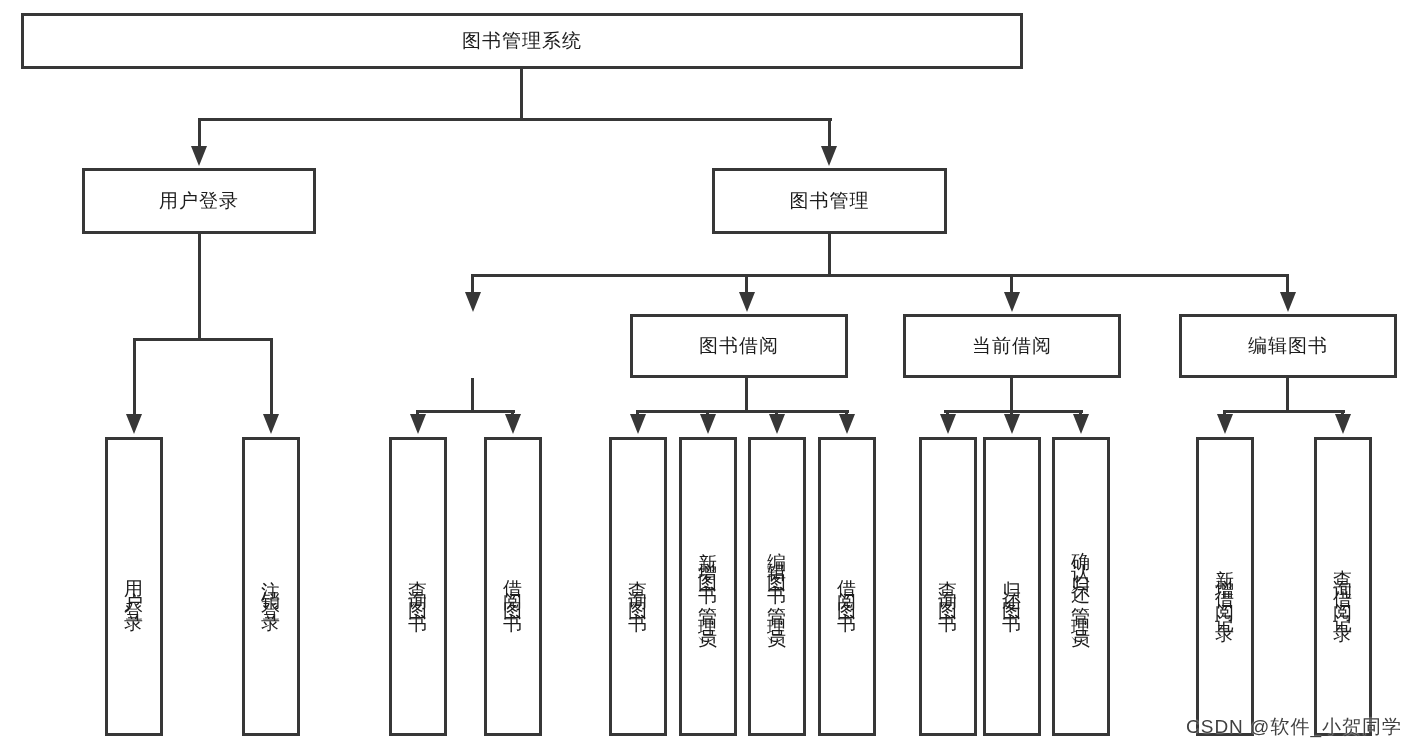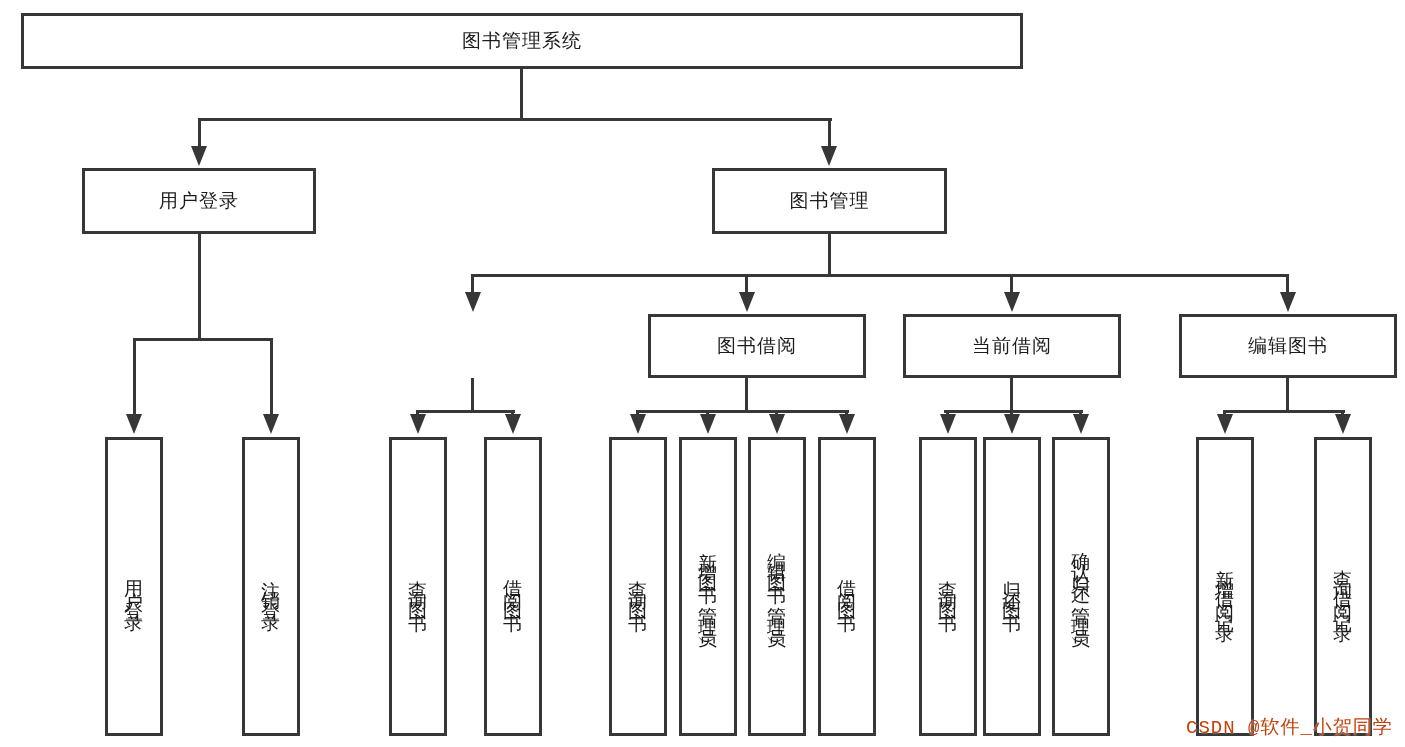--- a/index.html
+++ b/index.html
@@ -57,47 +57,46 @@
     height: 0;
     border-left: 8px solid transparent;
     border-right: 8px solid transparent;
     border-top: 20px solid #373737;
   }
   .watermark {
     position: absolute;
     left: 1186px;
     top: 714px;
     font-size: 19px;
-    color: #c2410c;
+    color: #404040;
     letter-spacing: 1px;
     z-index: 10;
     text-shadow: 0 0 2px #ffffff;
     white-space: nowrap;
-    font-family: Liberation Mono, monospace;
   }
 </style>
 </head>
 <body>
 
 <div class="stage">
 
   <div class="node" style="left:21px; top:13px; width:1002px; height:56px;">
     <span>图书管理系统</span>
   </div>
 
   <div class="node" style="left:82px; top:168px; width:234px; height:66px;">
     <span>用户登录</span>
   </div>
 
   <div class="node" style="left:712px; top:168px; width:235px; height:66px;">
     <span>图书管理</span>
   </div>
 
 
-  <div class="node" style="left:648px; top:314px; width:218px; height:64px;">
+  <div class="node" style="left:630px; top:314px; width:218px; height:64px;">
     <span>图书借阅</span>
   </div>
 
   <div class="node" style="left:903px; top:314px; width:218px; height:64px;">
     <span>当前借阅</span>
   </div>
 
   <div class="node" style="left:1179px; top:314px; width:218px; height:64px;">
     <span>编辑图书</span>
   </div>

